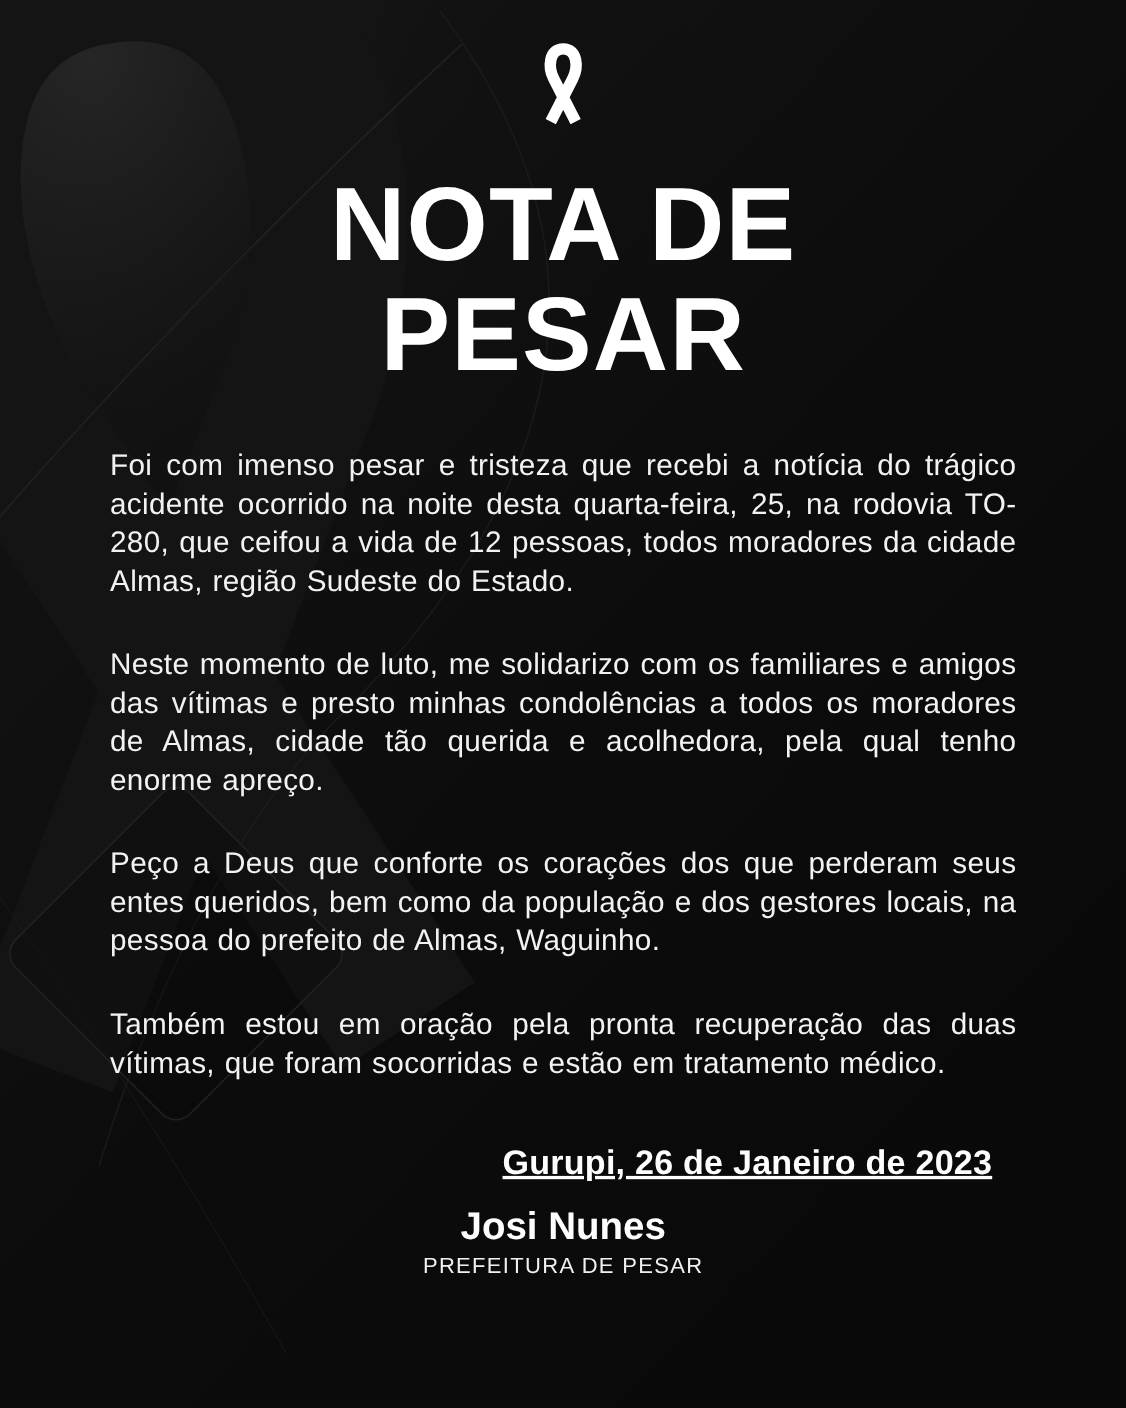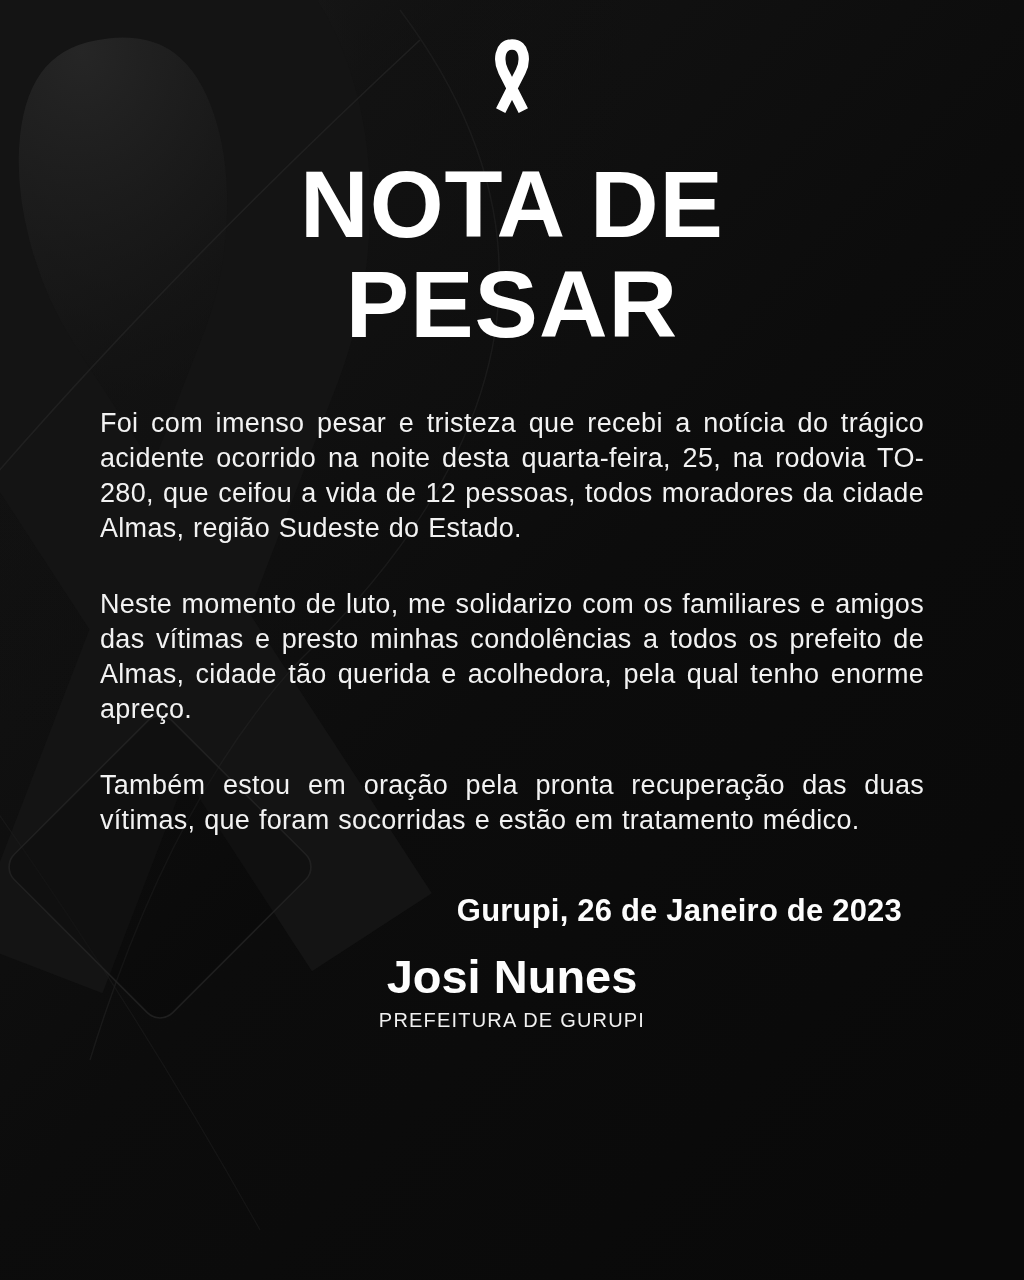--- a/index.html
+++ b/index.html
@@ -70,26 +70,27 @@
   }
 
   .dateline {
     margin-top: 14px;
     text-align: right;
     padding-right: 22px;
     font-size: 31px;
     font-weight: 700;
     letter-spacing: 0.2px;
     color: #fdfdfd;
+    text-decoration: underline;
   }
 
   .sig-name {
     margin-top: 20px;
     text-align: center;
-    font-size: 47px;
+    font-size: 35px;
     font-weight: 700;
     color: #fdfdfd;
   }
 
   .sig-org {
     margin-top: 5px;
     text-align: center;
     font-size: 20px;
     font-weight: 400;
     letter-spacing: 1.2px;
@@ -139,23 +140,24 @@
       </svg>
     </div>
 
     <h1 class="page-title">
       <span>NOTA DE</span><br>
       <span>PESAR</span>
     </h1>
 
     <div class="body-text">
       <p>Foi com imenso pesar e tristeza que recebi a notícia do trágico acidente ocorrido na noite desta quarta-feira, 25, na rodovia TO-280, que ceifou a vida de 12 pessoas, todos moradores da cidade Almas, região Sudeste do Estado.</p>
-      <p>Neste momento de luto, me solidarizo com os familiares e amigos das vítimas e presto minhas condolências a todos os prefeito de Almas, cidade tão querida e acolhedora, pela qual tenho enorme apreço.</p>
+      <p>Neste momento de luto, me solidarizo com os familiares e amigos das vítimas e presto minhas condolências a todos os moradores de Almas, cidade tão querida e acolhedora, pela qual tenho enorme apreço.</p>
+      <p>Peço a Deus que conforte os corações dos que perderam seus entes queridos, bem como da população e dos gestores locais, na pessoa do prefeito de Almas, Waguinho.</p>
       <p>Também estou em oração pela pronta recuperação das duas vítimas, que foram socorridas e estão em tratamento médico.</p>
     </div>
 
     <div class="dateline">Gurupi, 26 de Janeiro de 2023</div>
 
     <div class="sig-name">Josi Nunes</div>
-    <div class="sig-org">PREFEITURA DE GURUPI</div>
+    <div class="sig-org">PREFEITURA DE PESAR</div>
 
   </div>
 </div>
 
 </body></html>

